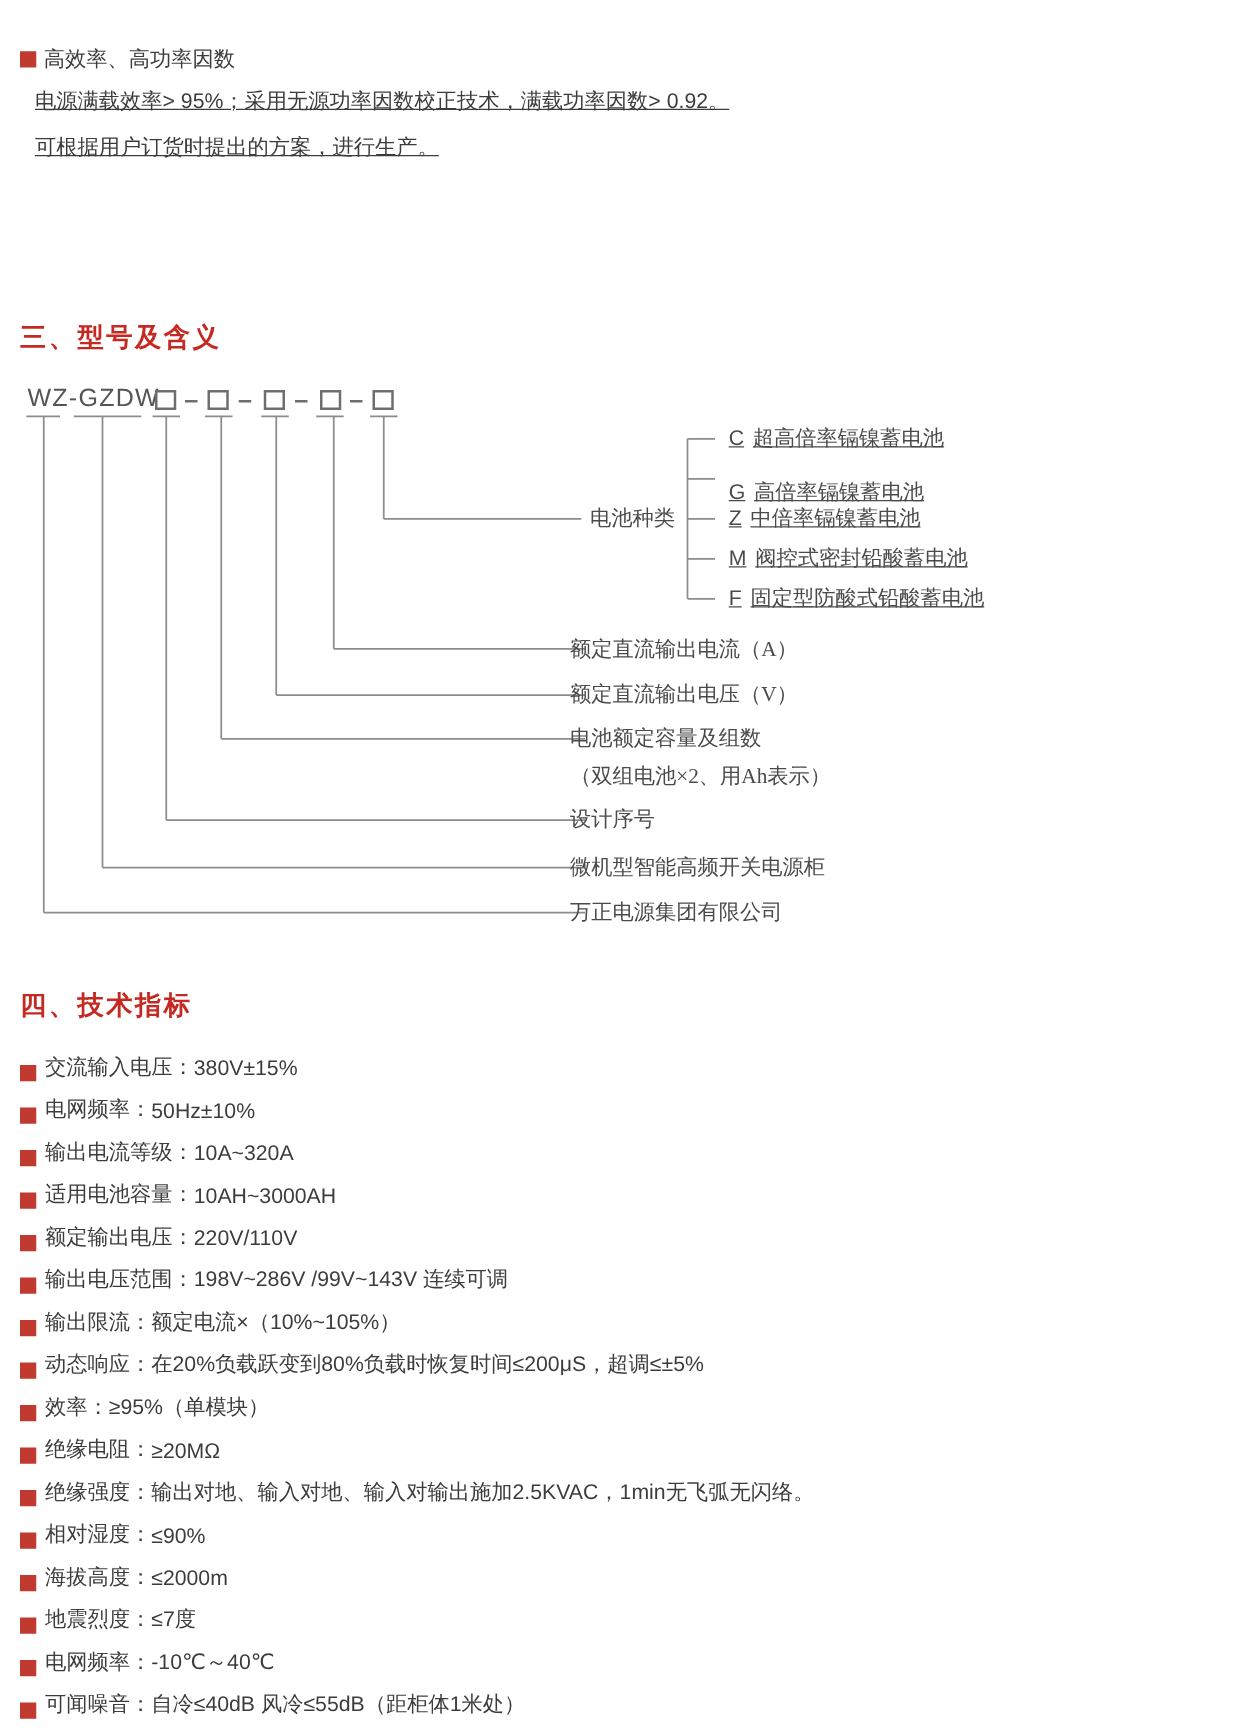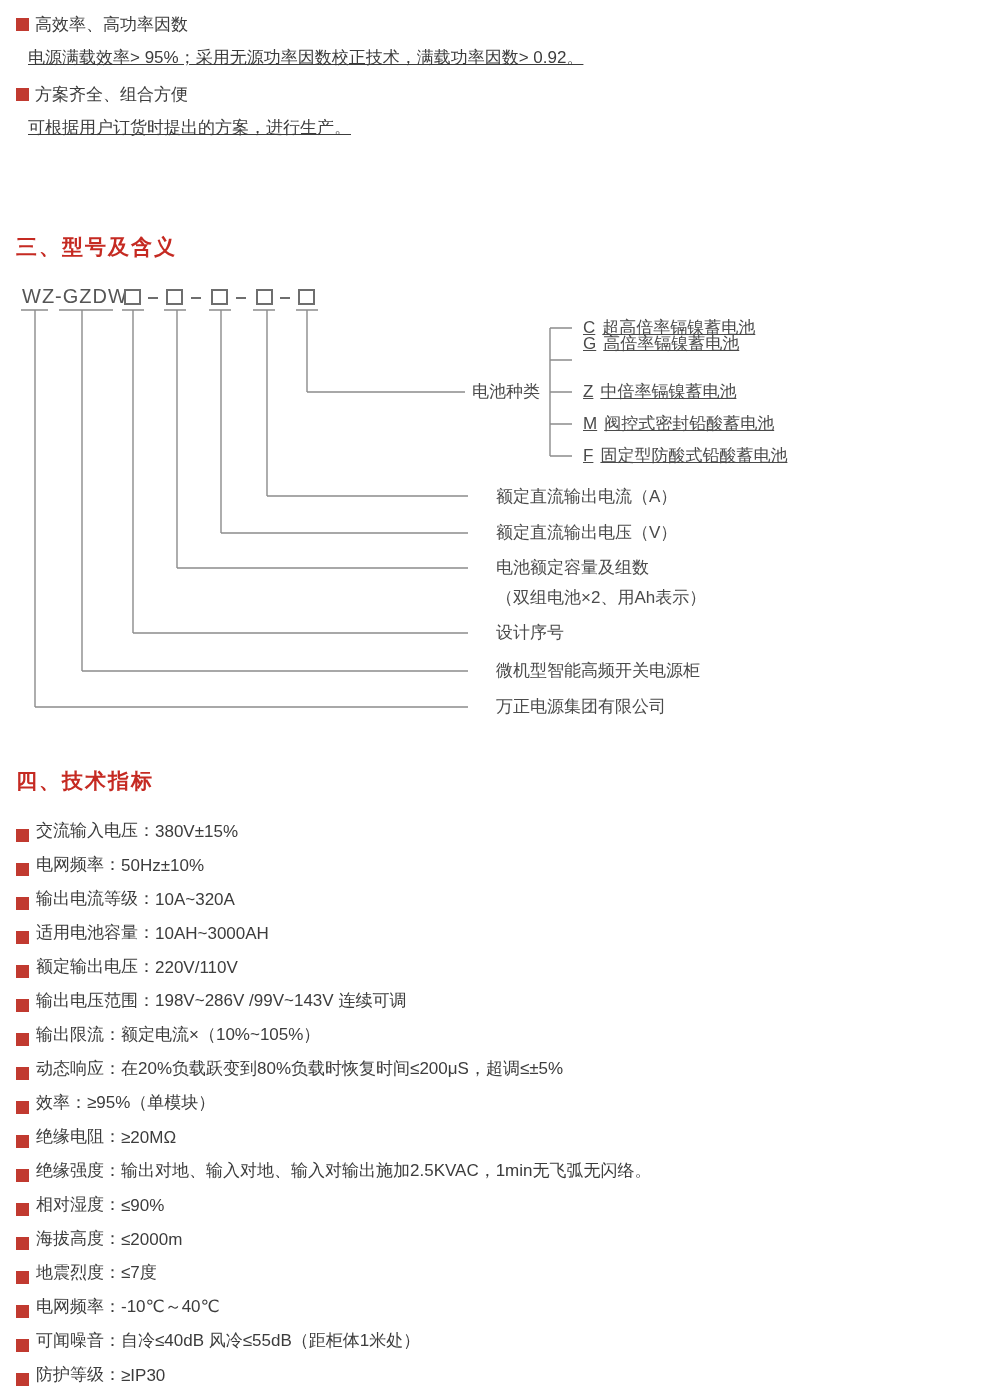--- a/index.html
+++ b/index.html
@@ -9,21 +9,21 @@
     --diagram-text:#4a4a4a;
     --line:#8c8c8c;
   }
   *{margin:0;padding:0;box-sizing:border-box;}
   html,body{background:#fff;}
   body{
     width:1000px;height:1387px;position:relative;overflow:hidden;
     font-family:"Liberation Sans","DejaVu Sans",sans-serif;
     color:var(--text);
   }
-  .page{position:absolute;inset:0;background:#fff;}
+  .page{position:absolute;inset:0;background:#fff;margin-top:23px;}
 
   
   .features{position:absolute;top:13px;left:16px;right:20px;}
   .feature .f-head{display:flex;align-items:center;height:22px;margin-bottom:11px;}
   .bullet{width:13px;height:13px;background:var(--red-bullet);display:inline-block;margin-right:6px;flex:none;}
   .f-title{font-size:17px;color:var(--text);}
   .f-desc{margin-left:12px;font-size:17px;color:var(--text);height:22px;margin-bottom:15px;white-space:nowrap;text-decoration:underline;}
 
   
   .sec-title{position:absolute;left:16px;color:var(--red-title);font-size:21px;font-weight:bold;letter-spacing:2px;white-space:nowrap;}
@@ -35,27 +35,27 @@
   .diagram svg{position:absolute;left:0;top:0;}
   .model-prefix{position:absolute;left:22px;top:2px;font-size:20px;color:#555;letter-spacing:1px;white-space:nowrap;}
   .model-box{position:absolute;top:6px;width:17px;height:16px;border:2px solid #6e6e6e;background:#fff;}
   .mb1{left:124px;} .mb2{left:166px;} .mb3{left:211px;} .mb4{left:256px;} .mb5{left:298px;}
   .model-dash{position:absolute;top:14px;width:10px;height:2px;background:#6e6e6e;}
   .md1{left:148px;} .md2{left:191px;} .md3{left:236px;} .md4{left:280px;}
   .battery-label{position:absolute;left:472px;top:99px;line-height:20px;white-space:nowrap;}
   .bat-list{position:absolute;inset:0;pointer-events:none;}
   .bat-row{position:absolute;left:583px;line-height:20px;white-space:nowrap;text-decoration:underline;}
   .bat-row:nth-of-type(1){top:35px;}
-  .bat-row:nth-of-type(2){top:51px;}
+  .bat-row:nth-of-type(2){top:78px;}
   .bat-row:nth-of-type(3){top:99px;}
   .bat-row:nth-of-type(4){top:131px;}
   .bat-row:nth-of-type(5){top:163px;}
   .bat-code{margin-right:7px;}
   .conn-list{position:absolute;inset:0;pointer-events:none;}
-  .conn-row{position:absolute;left:496px;line-height:20px;white-space:nowrap;}
+  .conn-row{position:absolute;left:456px;line-height:20px;white-space:nowrap;font-family:Liberation Serif, serif;}
   .conn-row:nth-of-type(1){top:204px;}
   .conn-row:nth-of-type(2){top:240px;}
   .conn-row:nth-of-type(3){top:275px;}
   .conn-row:nth-of-type(4){top:340px;}
   .conn-row:nth-of-type(5){top:378px;}
   .conn-row:nth-of-type(6){top:414px;}
   .conn-note{margin-top:10px;}
   .conn-note:empty{display:none;}
 
   
@@ -73,24 +73,20 @@
       <div class="feature">
         <div class="f-head">
           <span class="bullet"></span>
           <span class="f-title">高效率、高功率因数</span>
         </div>
         <div class="f-desc">电源满载效率&gt; 95%；采用无源功率因数校正技术，满载功率因数&gt; 0.92。</div>
       </div>
 
 
       <div class="feature">
-        <div class="f-head">
-          <span class="bullet"></span>
-          <span class="f-title">方案齐全、组合方便</span>
-        </div>
         <div class="f-desc">可根据用户订货时提出的方案，进行生产。</div>
       </div>
     </section>
 
   <h2 class="sec-title t3">三、型号及含义</h2>
 
   <div class="diagram">
     <svg width="1000" height="450" viewBox="0 0 1000 450">
       <g stroke="#8c8c8c" stroke-width="1.4" fill="none">
 

